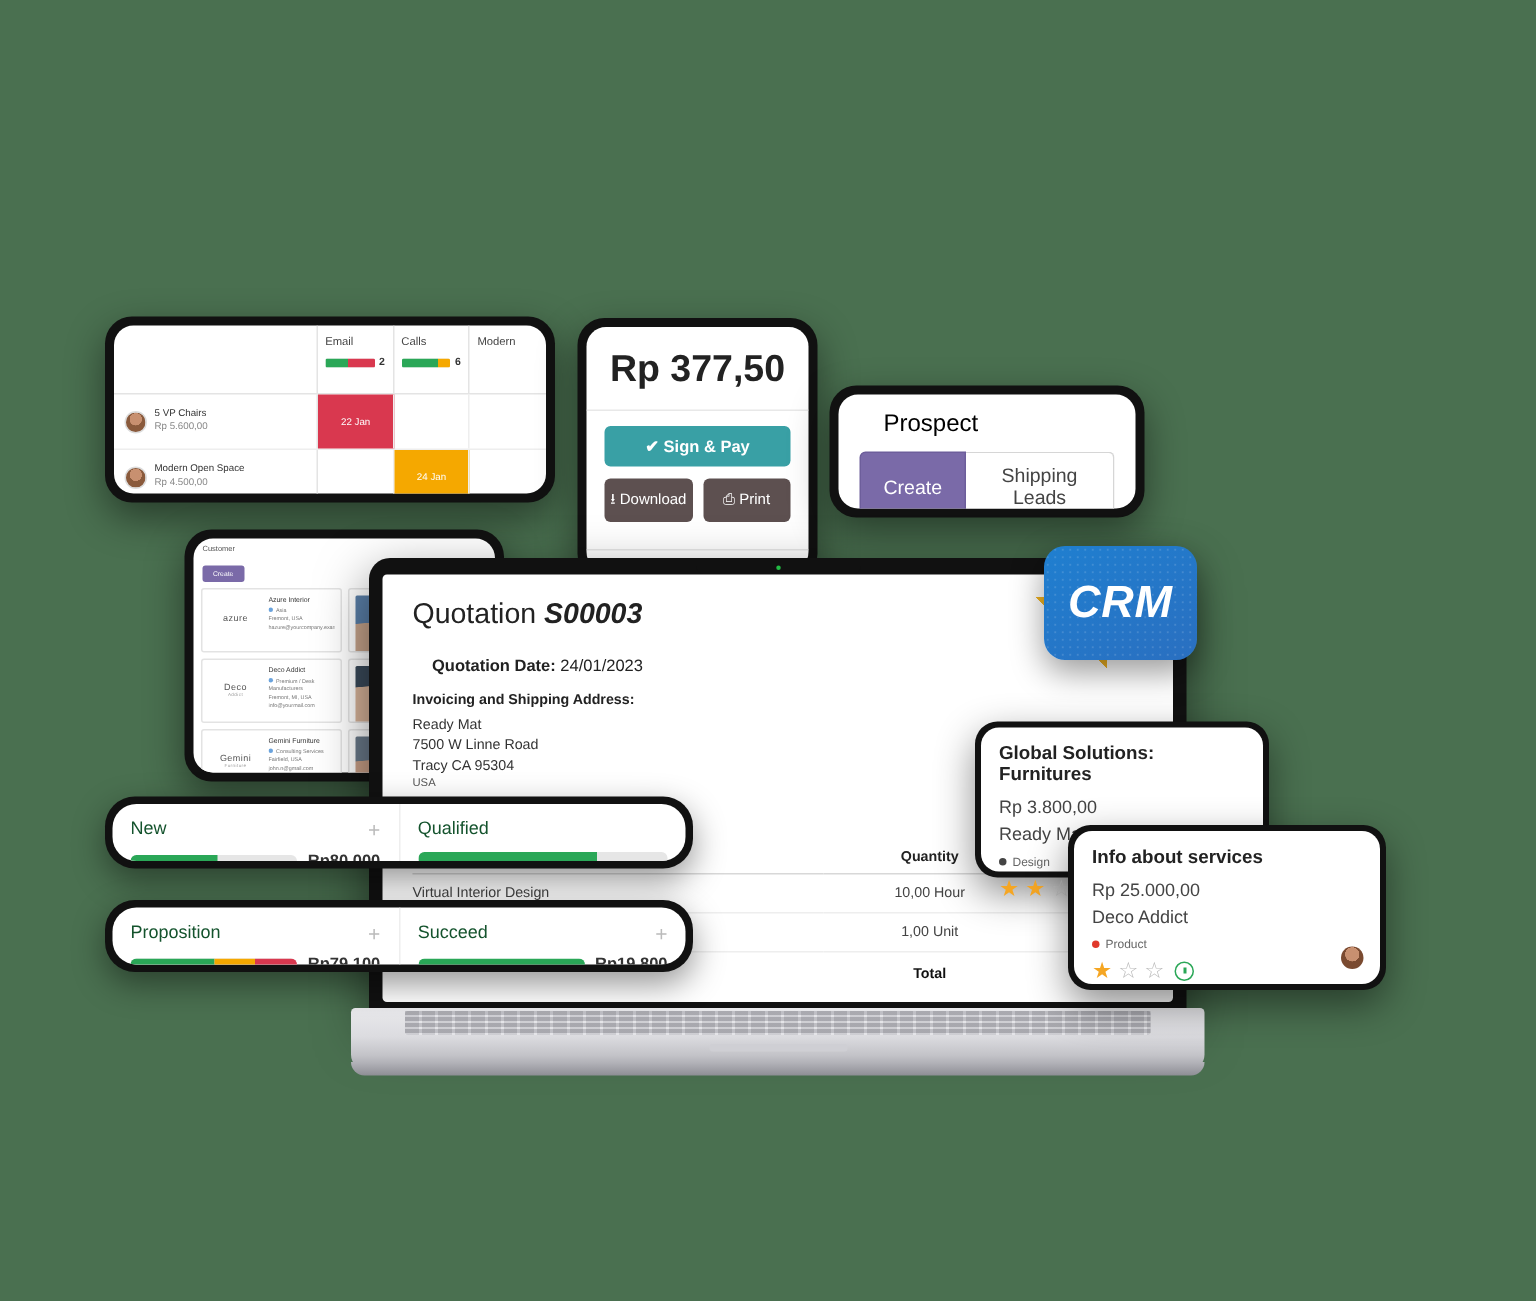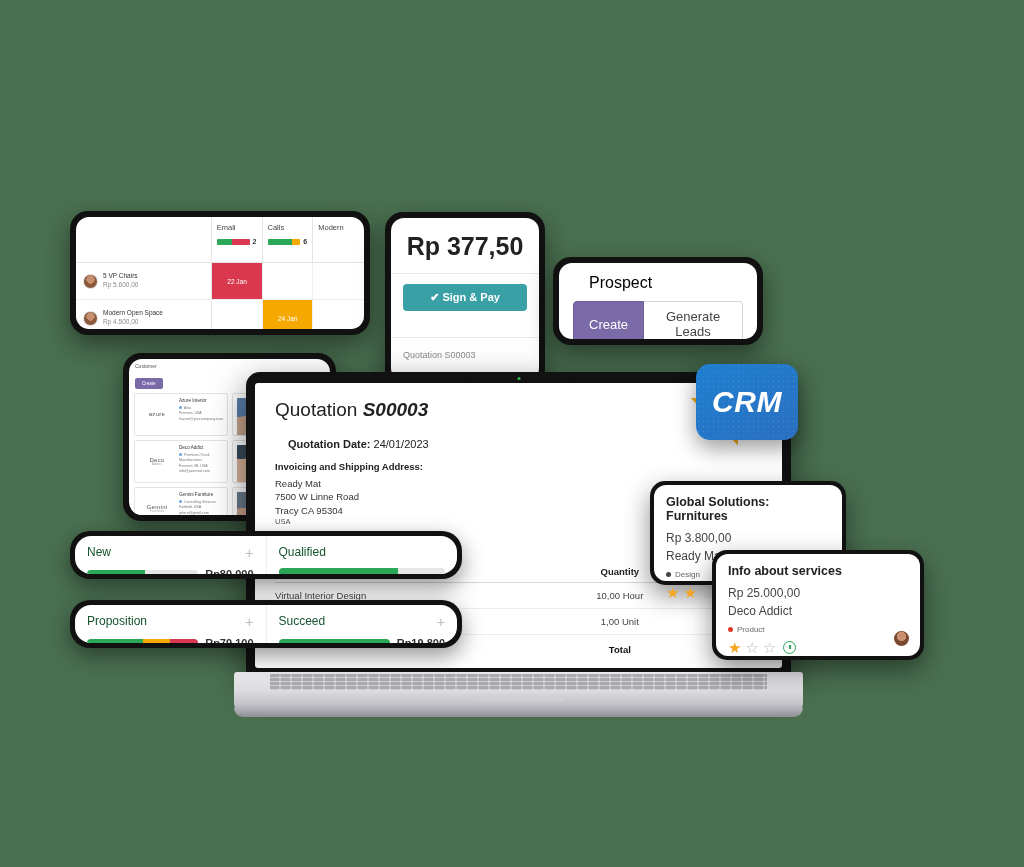--- a/index.html
+++ b/index.html
@@ -304,34 +304,44 @@
   </div>
 
   <div class="blkcard" id="payment-card">
     <div class="inner">
       <div class="pay-amt">Rp 377,50</div>
       <div class="pay-body">
         <button class="btn-pay">
           <span>✔</span>
           <span>Sign &amp; Pay</span>
         </button>
+        <div class="btn-row">
+          <button class="btn-dark">
+            <span>⭳</span>
+            <span>Download</span>
+          </button>
+          <button class="btn-dark">
+            <span>⎙</span>
+            <span>Print</span>
+          </button>
+        </div>
       </div>
       <div class="pay-meta">
         <div>Quotation S00003</div>
 
       </div>
     </div>
   </div>
 
   <div class="blkcard" id="prospect-card">
     <div class="inner">
       <div class="pros-t">Prospect</div>
       <div class="pros-btns">
         <button class="btn-purple">Create</button>
-        <button class="btn-white">Generate Leads</button>
+        <button class="btn-white">Shipping Leads</button>
       </div>
     </div>
   </div>
 
   <div class="blkcard" id="contacts-card">
     <div class="inner">
       <div class="cust-head">Customer</div>
       <button class="cust-create">Create</button>
       <div class="cust-list">
 

